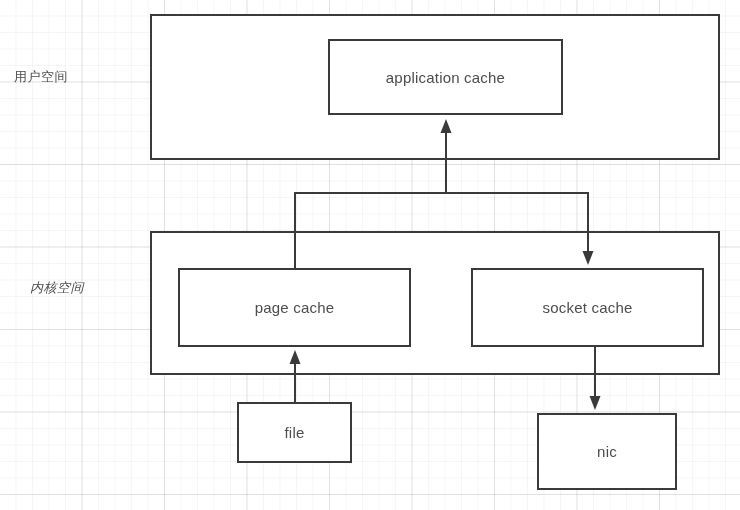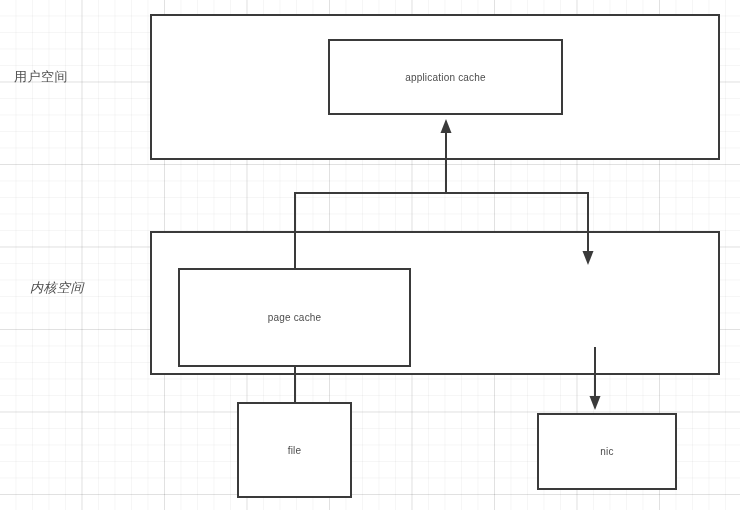--- a/index.html
+++ b/index.html
@@ -45,21 +45,21 @@
 
   .node-box {
     position: absolute;
     box-sizing: border-box;
     border: 2px solid #3a3a3a;
     background: #ffffff;
     display: flex;
     align-items: center;
     justify-content: center;
     color: #4d4d4d;
-    font-size: 10px;
+    font-size: 15px;
     letter-spacing: 0.2px;
   }
 
   .edge-layer {
     position: absolute;
     left: 0;
     top: 0;
     width: 740px;
     height: 510px;
     overflow: visible;
@@ -102,26 +102,29 @@
     <polygon class="arrow-head" points="295,350 289.5,364 300.5,364"></polygon>
 
     <path class="edge-path" d="M 595 347 L 595 398"></path>
     <polygon class="arrow-head" points="595,410 589.5,396 600.5,396"></polygon>
   </svg>
 
   <div class="node-box" style="left:328px; top:39px; width:235px; height:76px;">
     <span>application cache</span>
   </div>
 
-  <div class="node-box" style="left:178px; top:268px; width:233px; height:99px;">
+  <div class="node-box" style="left:178px; top:268px; width:233px; height:79px;">
     <span>page cache</span>
   </div>
 
+  <div class="node-box" style="left:471px; top:268px; width:233px; height:79px;">
+    <span>socket cache</span>
+  </div>
 
-  <div class="node-box" style="left:237px; top:402px; width:115px; height:96px;">
+  <div class="node-box" style="left:237px; top:402px; width:115px; height:61px;">
     <span>file</span>
   </div>
 
   <div class="node-box" style="left:537px; top:413px; width:140px; height:77px;">
     <span>nic</span>
   </div>
 
 </div>
 
 </body></html>

